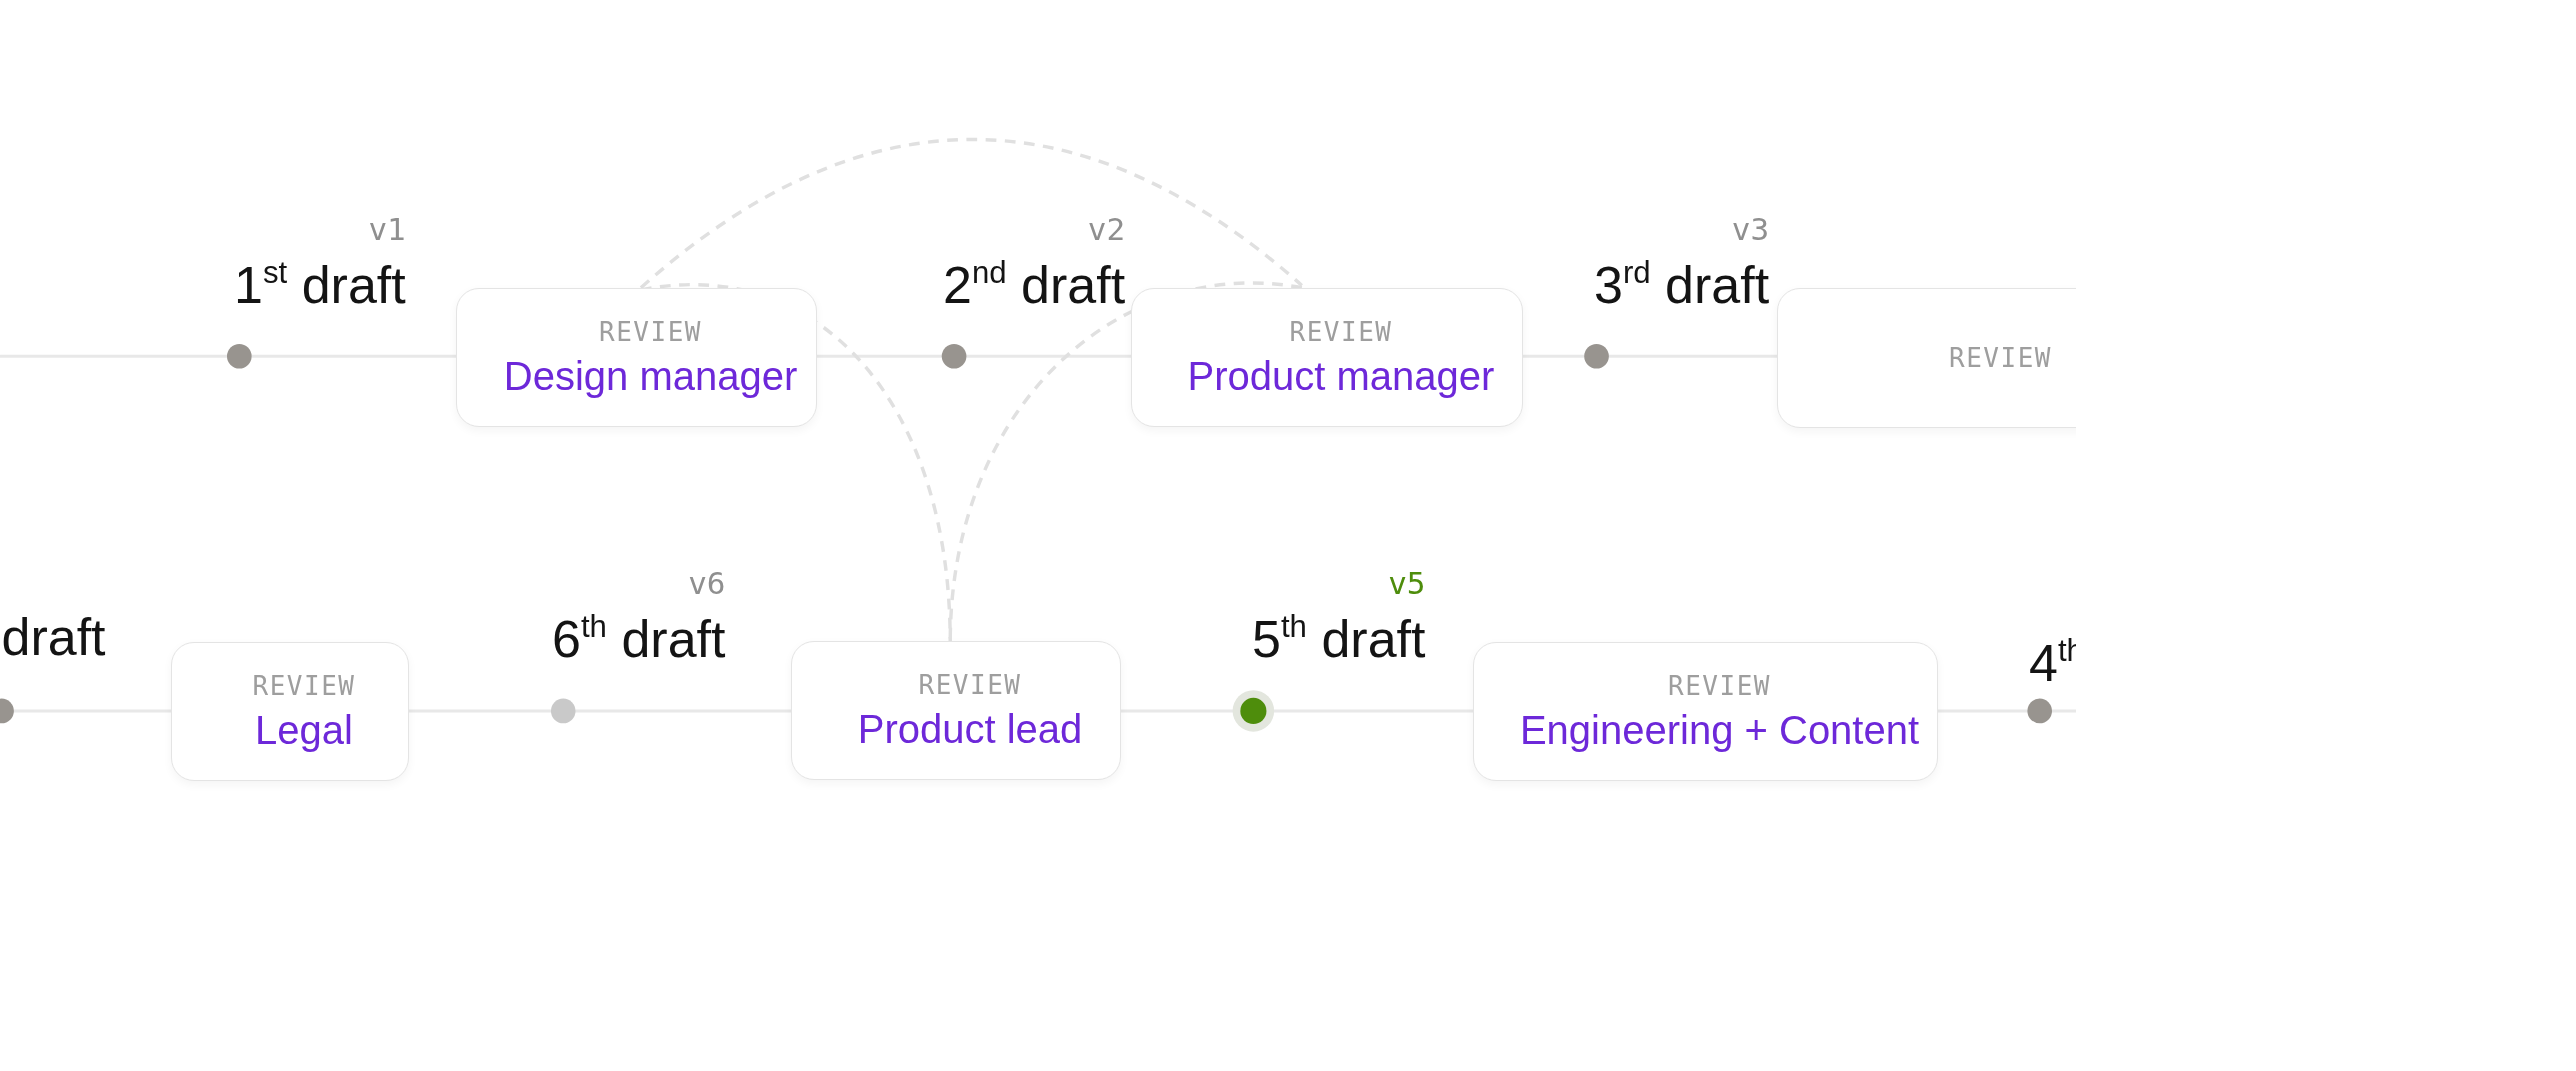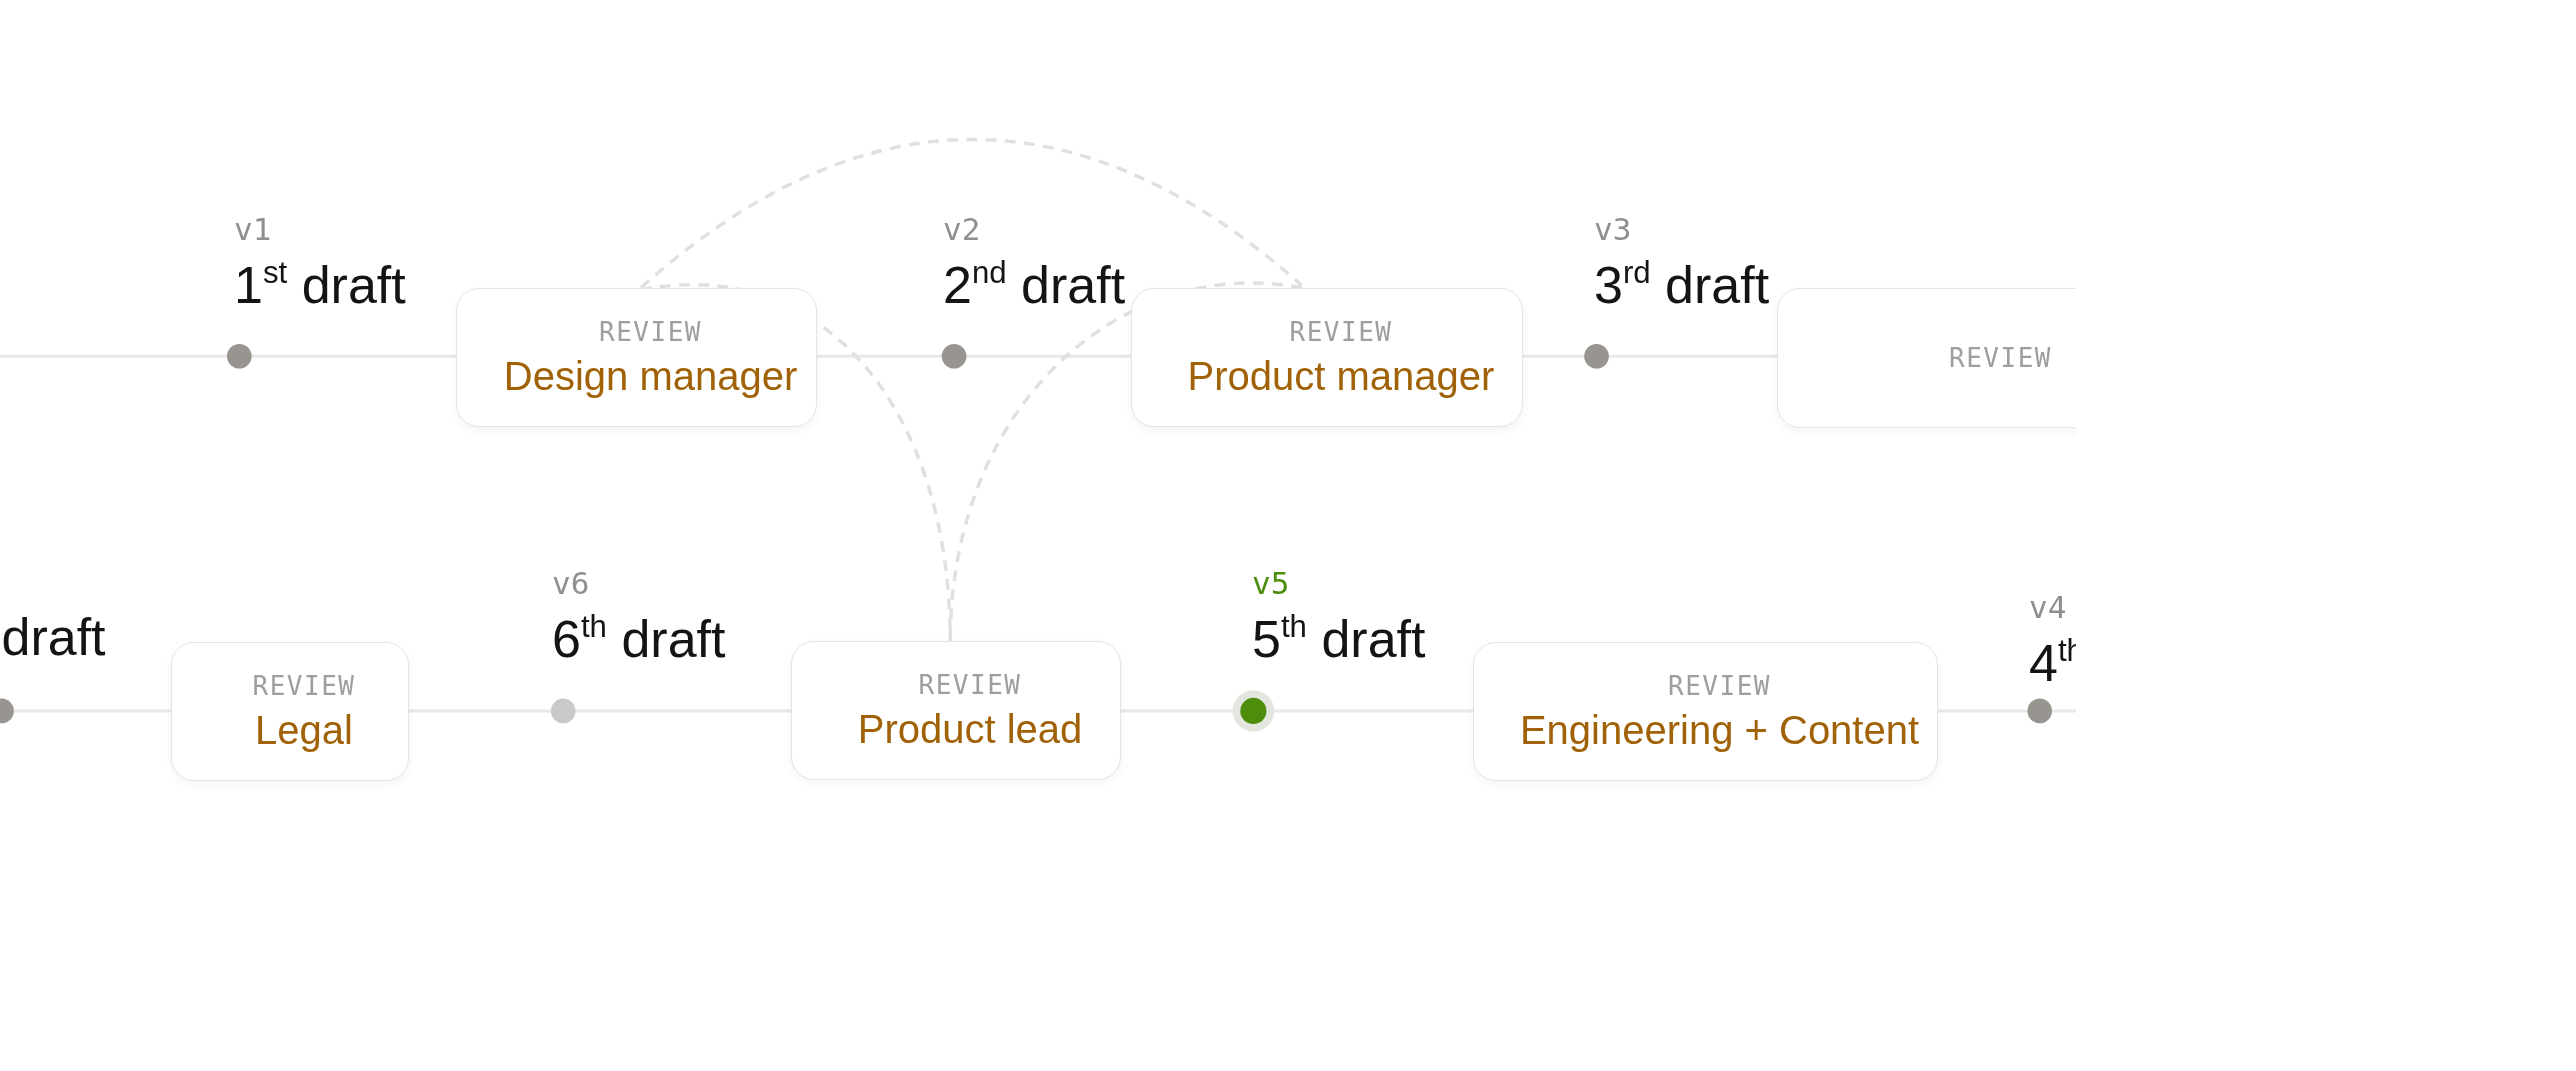--- a/index.html
+++ b/index.html
@@ -2,20 +2,21 @@
 <html style="font-size:12.3px"><head>
 <meta charset="utf-8">
 <style>
   html,body{margin:0;padding:0;background:#ffffff;}
   .canvas{
     position:relative;
     width:2076px;height:1071px;
     background:#ffffff;
     overflow:hidden;
     font-family:"Liberation Sans",sans-serif;
+    text-align:right;
   }
   .layer{position:absolute;left:0;top:0;width:2576px;height:1071px;}
   
   .rbox{
     position:absolute;
     background:#ffffff;
     border:1.9px solid #e4e4e4;
     border-radius:23px;
     box-shadow:0 3.8px 9.2px rgba(0,0,0,0.045);
     display:flex;flex-direction:column;
@@ -27,21 +28,21 @@
   .kicker{
     font-family:"DejaVu Sans Mono",monospace;
     font-size:26px;line-height:1;
     letter-spacing:1.5px;
     color:#9e9e9e;
     font-weight:400;
   }
   .rname{
     font-size:40px;line-height:1;
     font-weight:500;
-    color:#a16207;
+    color:#6d28d9;
     white-space:nowrap;
   }
   
   .vblock{position:absolute;z-index:2;}
   .vlabel{
     font-family:"DejaVu Sans Mono",monospace;
     font-size:31px;line-height:1;
     color:#8f8f8f;
     margin-bottom:12.3px;
   }

